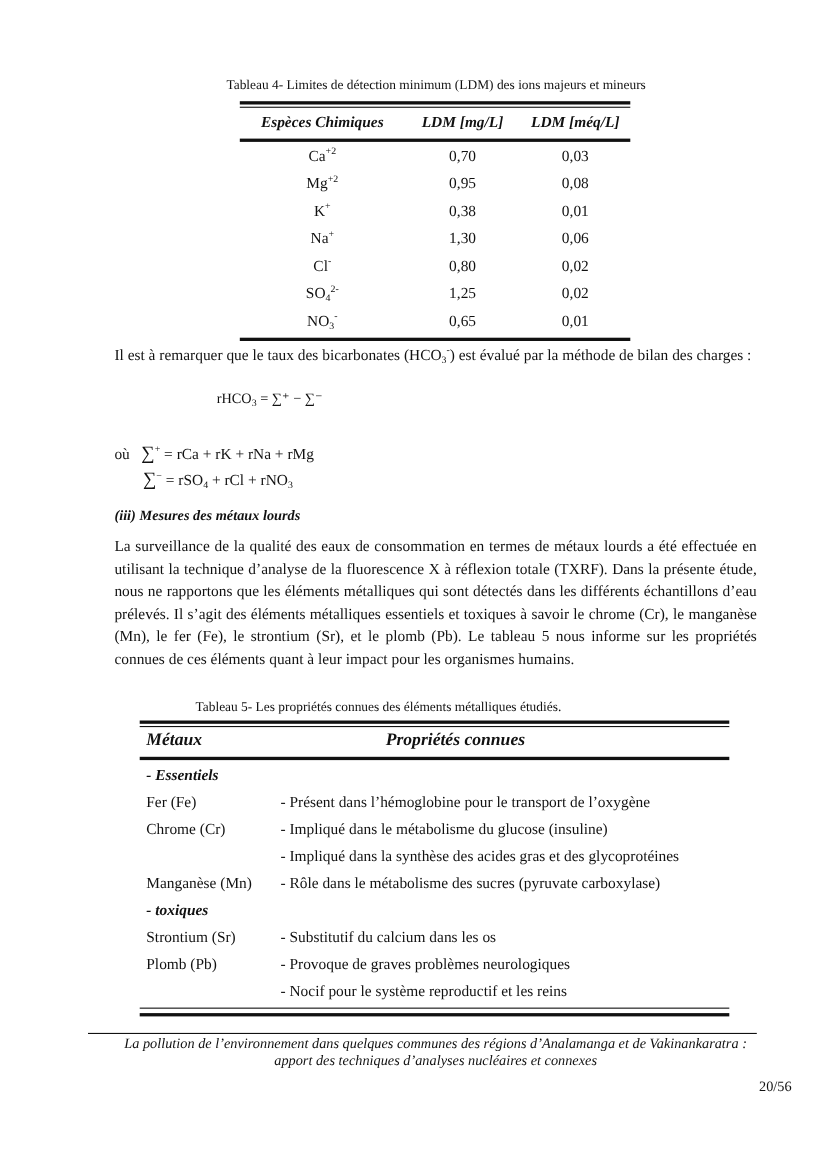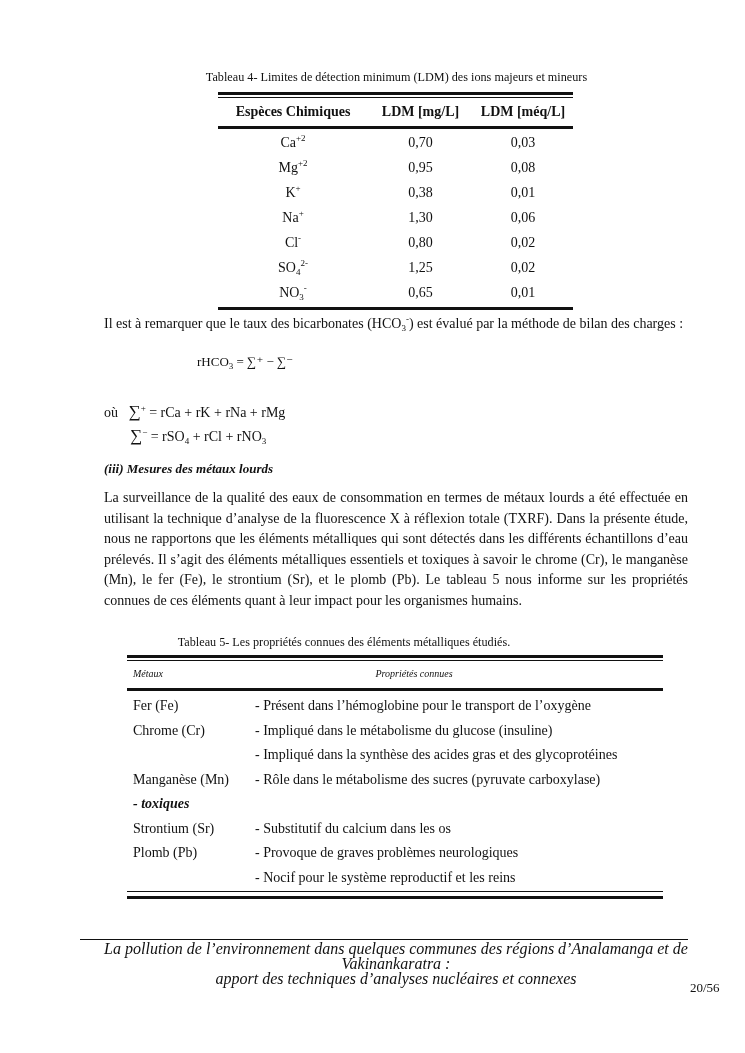--- a/index.html
+++ b/index.html
@@ -8,42 +8,42 @@
       font-family: "Liberation Serif", "DejaVu Serif", serif;
       color: #111; font-size: 14px;
     }
     .abs { position: absolute; padding-left: 24px; }
     .caption { font-size: 12.2px; text-align: center; white-space: nowrap; }
     
     #t4 { left: 194px; top: 92px; width: 355px; }
     .dbl-top { border-top: 3px solid #111; position: relative; height: 0; }
     .dbl-top::after { content: ""; position: absolute; left: 0; right: 0; top: 2px; border-top: 1px solid #111; }
     .thick { border-top: 3px solid #111; height: 0; }
-    .t4-head { display: flex; height: 28px; align-items: center; font-weight: bold; font-size: 14px; justify-content: flex-end; }
+    .t4-head { display: flex; height: 28px; align-items: center; font-weight: bold; font-style: italic; font-size: 14px; justify-content: flex-end; }
     .t4-row { display: flex; height: 25px; align-items: center; font-size: 14px; }
     .c1 { width: 150px; text-align: center; }
     .c2 { width: 105px; text-align: center; }
     .c3 { width: 100px; text-align: center; }
     sup { font-size: 9px; vertical-align: 6px; line-height: 0; }
     sub { font-size: 9px; vertical-align: -3px; line-height: 0; }
     .para { left: 80px; width: 584px; font-size: 14px; line-height: 20px; text-align: justify; }
     .eq { font-size: 13px; white-space: nowrap; }
     .sigma { font-size: 17px; }
     .heading { font-weight: bold; font-style: italic; font-size: 13px; }
     
     #t5 { left: 103px; top: 655px; width: 536px; }
-    .t5-head { display: flex; height: 30px; align-items: center; font-weight: normal; font-style: italic; font-size: 10px; }
+    .t5-head { display: flex; height: 30px; align-items: center; font-weight: bold; font-style: italic; font-size: 16px; }
     .t5-row { display: flex; height: 24.5px; align-items: center; font-size: 14px; white-space: nowrap; }
     .m { width: 122px; padding-left: 6px; }
     .p { flex: 1; }
     .group { font-weight: bold; font-style: italic; }
     .dbl-bot { border-bottom: 3px solid #111; position: relative; height: 0; margin-top: 6px; }
     .dbl-bot::before { content: ""; position: absolute; left: 0; right: 0; top: -5px; border-top: 1px solid #111; }
     .footer-rule { left: 80px; top: 939px; width: 584px; border-top: 1px solid #111; }
-    .footer { left: 80px; top: 941px; width: 584px; text-align: center; font-style: italic; font-size: 16px; line-height: 15px; }
+    .footer { left: 80px; top: 941px; width: 584px; text-align: center; font-style: italic; font-size: 13px; line-height: 15px; }
     .pagenum { left: 630px; top: 980px; font-size: 13px; }
   </style>
 </head>
 <body>
 
 <div class="abs caption" style="left:0; width:745px; top:70px;">Tableau 4- Limites de détection minimum (LDM) des ions majeurs et mineurs</div>
 
 <div id="t4" class="abs">
   <div class="dbl-top"></div>
   <div class="t4-head" style="margin-top:3px;">
@@ -120,20 +120,24 @@
 
 <div id="t5" class="abs">
   <div class="dbl-top"></div>
   <div class="t5-head">
     <div class="m">Métaux</div>
     <div class="p" style="text-align:center; padding-right:90px;">Propriétés connues</div>
   </div>
   <div class="thick"></div>
   <div id="t5-body" style="padding-top:3px;">
       <div class="t5-row">
+        <div class="m group">- Essentiels</div>
+        <div class="p"></div>
+      </div>
+      <div class="t5-row">
         <div class="m">Fer (Fe)</div>
         <div class="p">- Présent dans l’hémoglobine pour le transport de l’oxygène</div>
       </div>
       <div class="t5-row">
         <div class="m">Chrome (Cr)</div>
         <div class="p">- Impliqué dans le métabolisme du glucose (insuline)</div>
       </div>
       <div class="t5-row">
         <div class="m"></div>
         <div class="p">- Impliqué dans la synthèse des acides gras et des glycoprotéines</div>

